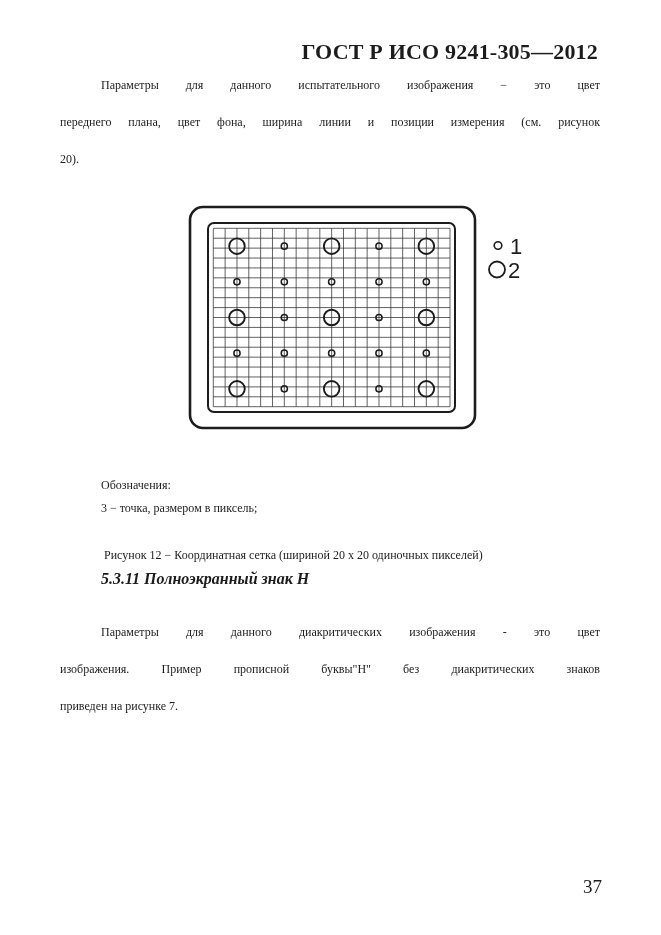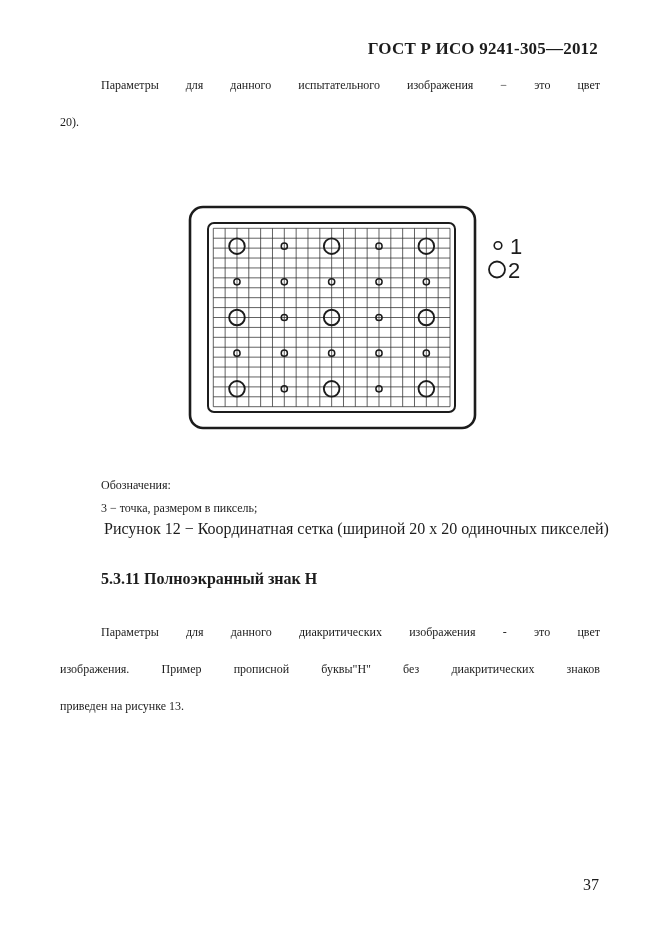--- a/index.html
+++ b/index.html
@@ -8,21 +8,21 @@
     background: #ffffff;
     font-family: "Liberation Serif", serif;
     color: #1c1c1c;
     position: relative;
     overflow: hidden;
   }
   .abs { position: absolute; }
 
   .doc-header {
     top: 39px; right: 63px;
-    font-size: 17px; font-weight: bold;
+    font-size: 22px; font-weight: bold;
     letter-spacing: 0.2px;
     text-align: right;
   }
 
   .para {
     left: 60px; width: 540px;
     font-size: 12px;
     line-height: 37px;
   }
   .jline { text-align: justify; text-align-last: justify; white-space: normal; }
@@ -30,45 +30,46 @@
   .indent { text-indent: 41px; }
 
   .figure-wrap { left: 185px; top: 202px; width: 360px; height: 232px; }
   .figure-wrap svg { display: block; }
 
   .legend-block {
     left: 101px; top: 474px;
     font-size: 12px; line-height: 22.5px;
   }
   .caption {
-    left: 104px; top: 520px;
-    font-size: 16px;
+    left: 104px; top: 548px;
+    font-size: 12px;
     font-family: Liberation Serif, serif;
   }
   .section-heading {
     left: 101px; top: 570px;
-    font-size: 16px; font-weight: bold;
+    font-size: 16px; font-weight: bold; font-style: italic;
   }
   .page-number {
     left: 583px; top: 876px;
-    font-size: 16px;
+    font-size: 19px;
   }
   .fig-legend-text {
     font-family: "Liberation Sans", sans-serif;
     font-size: 22px;
     fill: #1c1c1c;
   }
 </style>
 </head>
 <body>
 
 <div class="abs doc-header">ГОСТ Р ИСО 9241-305—2012</div>
 
 <div class="abs para" style="top:67px">
   <div class="jline indent">Параметры для данного испытательного изображения − это цвет</div>
+  <div class="jline">переднего плана, цвет фона, ширина линии и позиции измерения (см. рисунок</div>
   <div class="pline">20).</div>
 </div>
 
 <div class="abs figure-wrap">
   <svg width="360" height="232" viewBox="0 0 360 232">
     <rect x="5" y="5" width="285" height="221" rx="13" ry="13" fill="none" stroke="#1c1c1c" stroke-width="2.6"></rect>
     <rect x="23" y="21" width="247" height="189" rx="6" ry="6" fill="none" stroke="#1c1c1c" stroke-width="2"></rect>
     <g id="fig-grid">
         <line x1="28.3" y1="26.3" x2="28.3" y2="204.70000000000002" stroke="#2e2e2e" stroke-width="0.75"></line>
         <line x1="40.135" y1="26.3" x2="40.135" y2="204.70000000000002" stroke="#2e2e2e" stroke-width="0.75"></line>
@@ -152,16 +153,16 @@
   <div>3 − точка, размером в пиксель;</div>
 </div>
 
 <div class="abs caption">Рисунок 12 − Координатная сетка (шириной 20 х 20 одиночных пикселей)</div>
 
 <div class="abs section-heading">5.3.11 Полноэкранный знак Н</div>
 
 <div class="abs para" style="top:614px">
   <div class="jline indent">Параметры для данного диакритических изображения - это цвет</div>
   <div class="jline">изображения. Пример прописной буквы"Н" без диакритических знаков</div>
-  <div class="pline">приведен на рисунке 13.</div>
+  <div class="pline">приведен на рисунке 7.</div>
 </div>
 
 <div class="abs page-number">37</div>
 
 </body></html>

